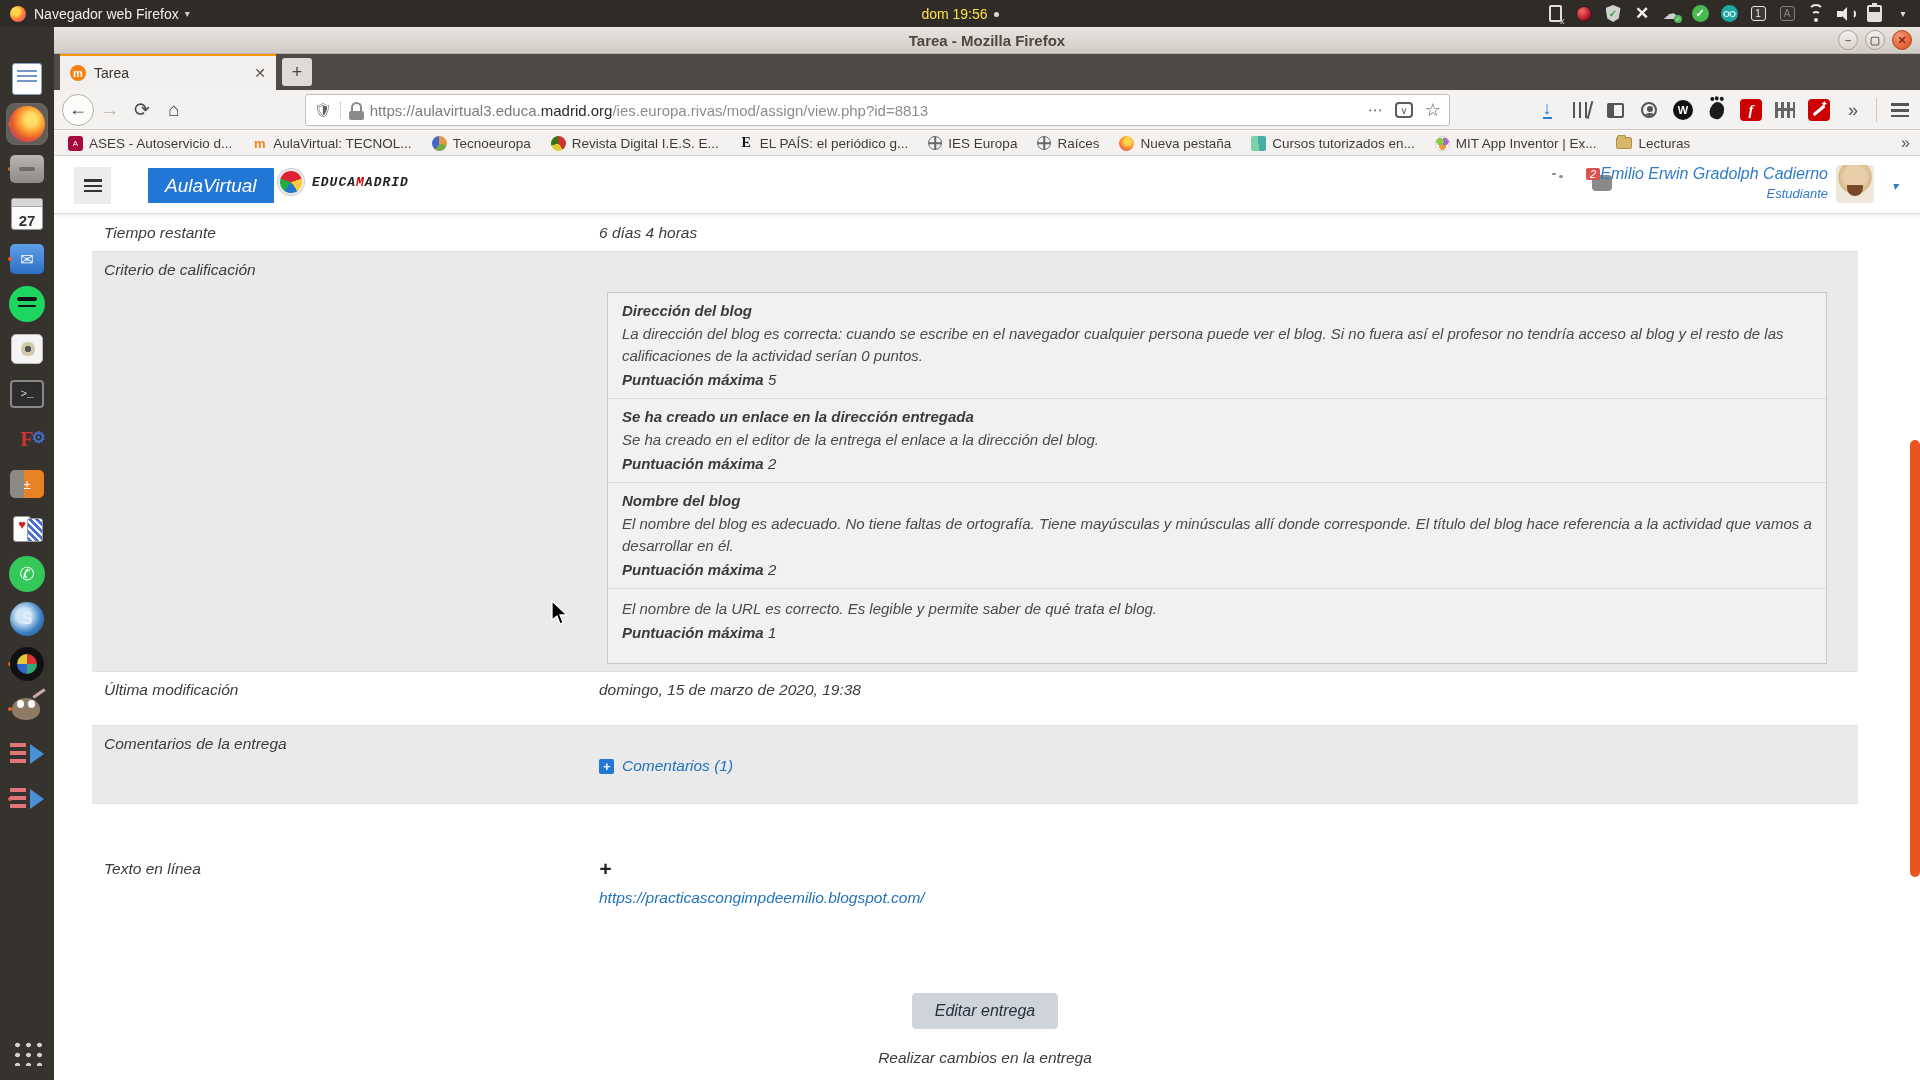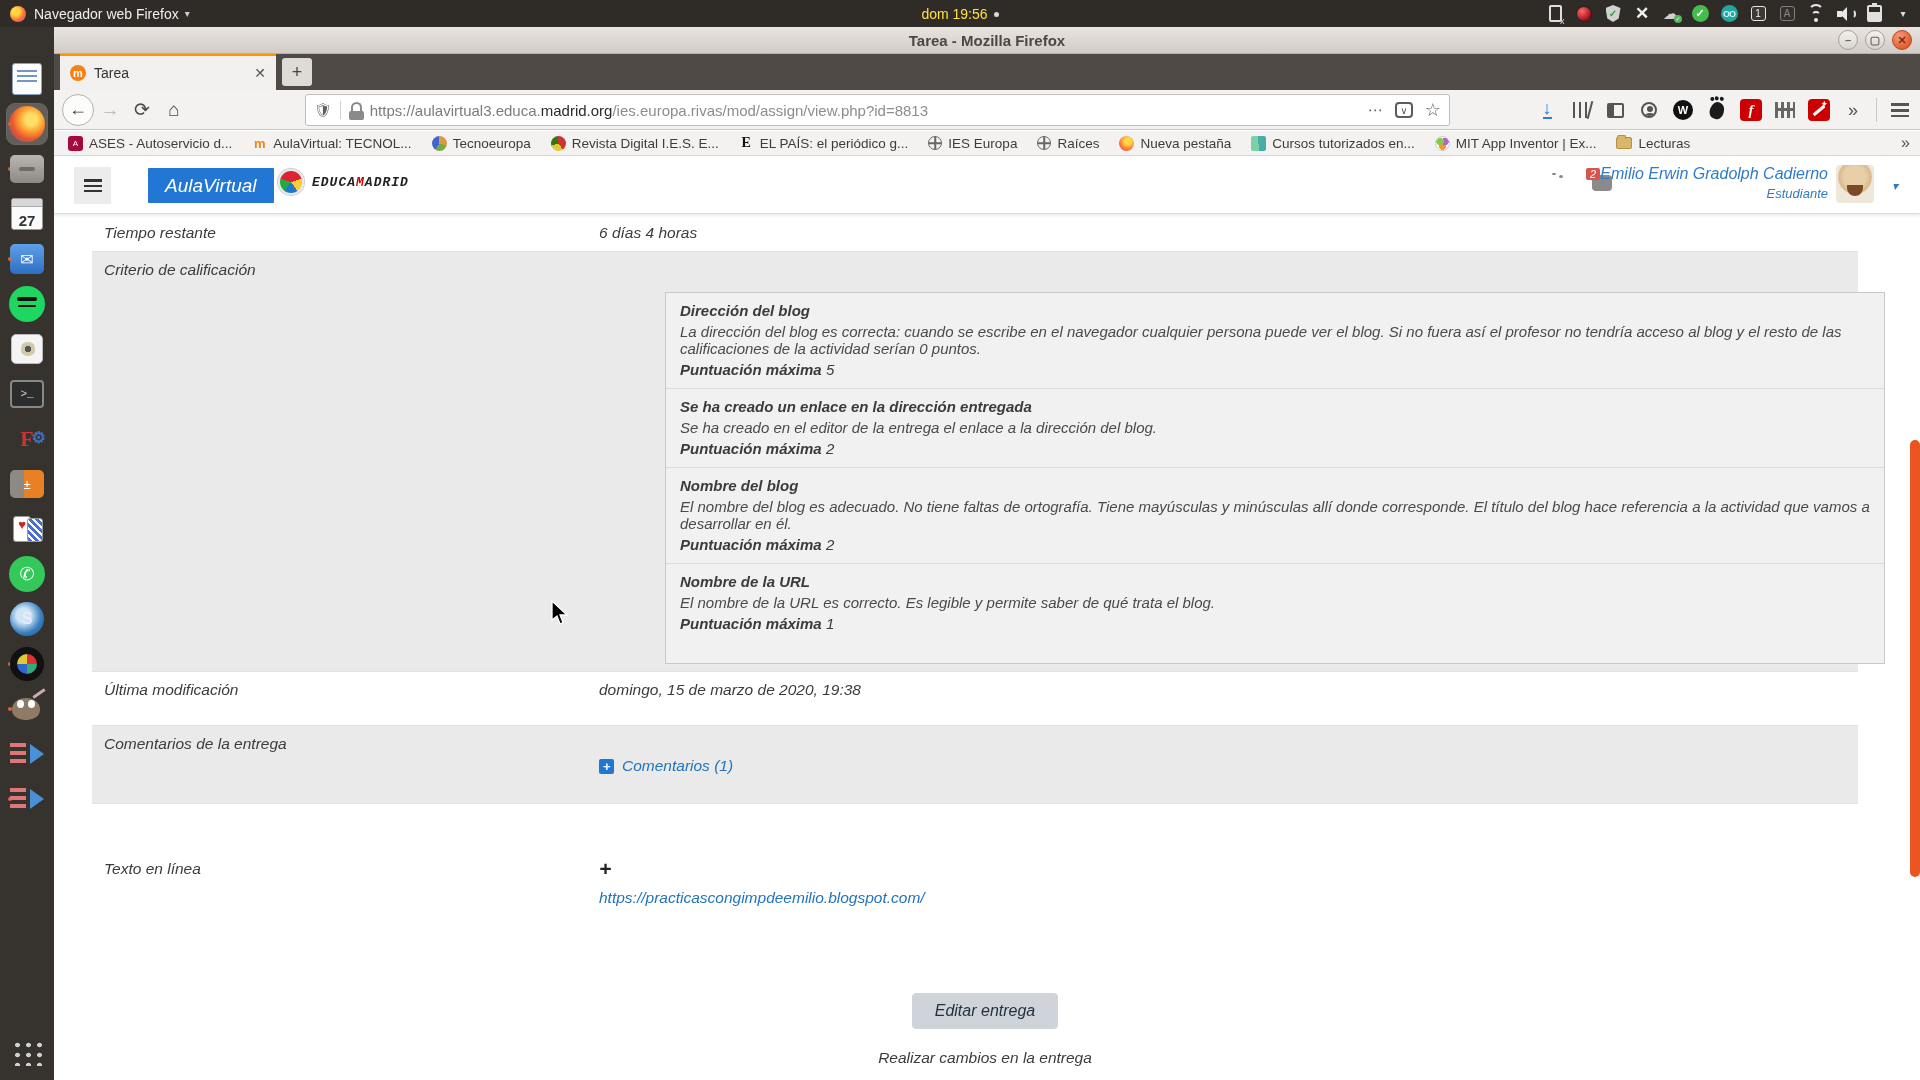--- a/index.html
+++ b/index.html
@@ -186,25 +186,25 @@
     background:radial-gradient(circle at 50% 32%, #e8cfa8 0 34%, #d8b98c 50%, #efe8da 55%); position:absolute; overflow:hidden; }
   #m-avatar:before { content:""; position:absolute; left:11px; top:20px; width:16px; height:11px; border-radius:0 0 8px 8px; background:#7a4a28; }
   #m-caret { position:absolute; right:22px; top:22px; color:#2f7bc8; font-size:12px; }
 
   #table { position:absolute; left:38px; top:58px; width:1766px; }
   .trow { display:flex; border-bottom:1px solid #dee2e6; position:relative; }
   .trow .lbl { width:507px; padding:9px 0 9px 12px; font-size:15.5px; color:#3c3c3c; }
   .trow .val { flex:1; padding:9px 0; font-size:15.5px; color:#3c3c3c; }
   .trow.gray { background:#eaeaea; }
   #row-criterio { height:420px; }
-  #critbox { position:absolute; left:573px; top:40px; width:1220px; height:372px; background:#f1f1f1; border:1px solid #c8c8c8; }
+  #critbox { position:absolute; left:515px; top:40px; width:1220px; height:372px; background:#f1f1f1; border:1px solid #c8c8c8; }
   .crit { padding:9px 14px 10px; border-bottom:1px solid #dcdcdc; }
   .crit:last-child { border-bottom:none; }
   .crit-title { font-weight:bold; font-size:15px; color:#3b3b3b; margin-bottom:4px; }
-  .crit-desc { font-size:15px; color:#4a4a4a; line-height:17px; }
+  .crit-desc { font-size:15px; color:#4a4a4a; line-height:22px; }
   .crit-max { font-size:15px; color:#3b3b3b; margin-top:4px; }
   .crit-max b { font-weight:bold; }
   #row-ultima { height:54px; }
   #row-coment { height:78px; }
   #coment-link { display:flex; align-items:center; gap:8px; margin-top:22px; color:#2373bd; font-size:15.5px; }
   .plusbox { width:15px; height:15px; background:#2276d4; border-radius:2px; color:#fff; font-size:13px; font-weight:bold;
     display:flex; align-items:center; justify-content:center; line-height:1; }
   #row-texto { height:130px; border-bottom:none;align-items:center; }
   #texto-plus { font-size:21px; font-weight:bold; color:#222; margin-top:26px; }
   #texto-link { display:block; margin-top:8px; color:#2373bd; font-size:15.5px; text-decoration:none; }
@@ -511,21 +511,20 @@
             <div class="crit-title">Se ha creado un enlace en la dirección entregada</div>
             <div class="crit-desc">Se ha creado en el editor de la entrega el enlace a la dirección del blog.</div>
             <div class="crit-max"><b>Puntuación máxima</b> <span>2</span></div>
           </div>
           <div class="crit">
             <div class="crit-title">Nombre del blog</div>
             <div class="crit-desc">El nombre del blog es adecuado. No tiene faltas de ortografía. Tiene mayúsculas y minúsculas allí donde corresponde. El título del blog hace referencia a la actividad que vamos a desarrollar en él.</div>
             <div class="crit-max"><b>Puntuación máxima</b> <span>2</span></div>
           </div>
           <div class="crit">
-            <div class="crit-title">Nombre de la URL</div>
             <div class="crit-desc">El nombre de la URL es correcto. Es legible y permite saber de qué trata el blog.</div>
             <div class="crit-max"><b>Puntuación máxima</b> <span>1</span></div>
           </div>
         </div>
       </div>
 
       <div class="trow" id="row-ultima">
         <div class="lbl">Última modificación</div>
         <div class="val">domingo, 15 de marzo de 2020, 19:38</div>
       </div>

